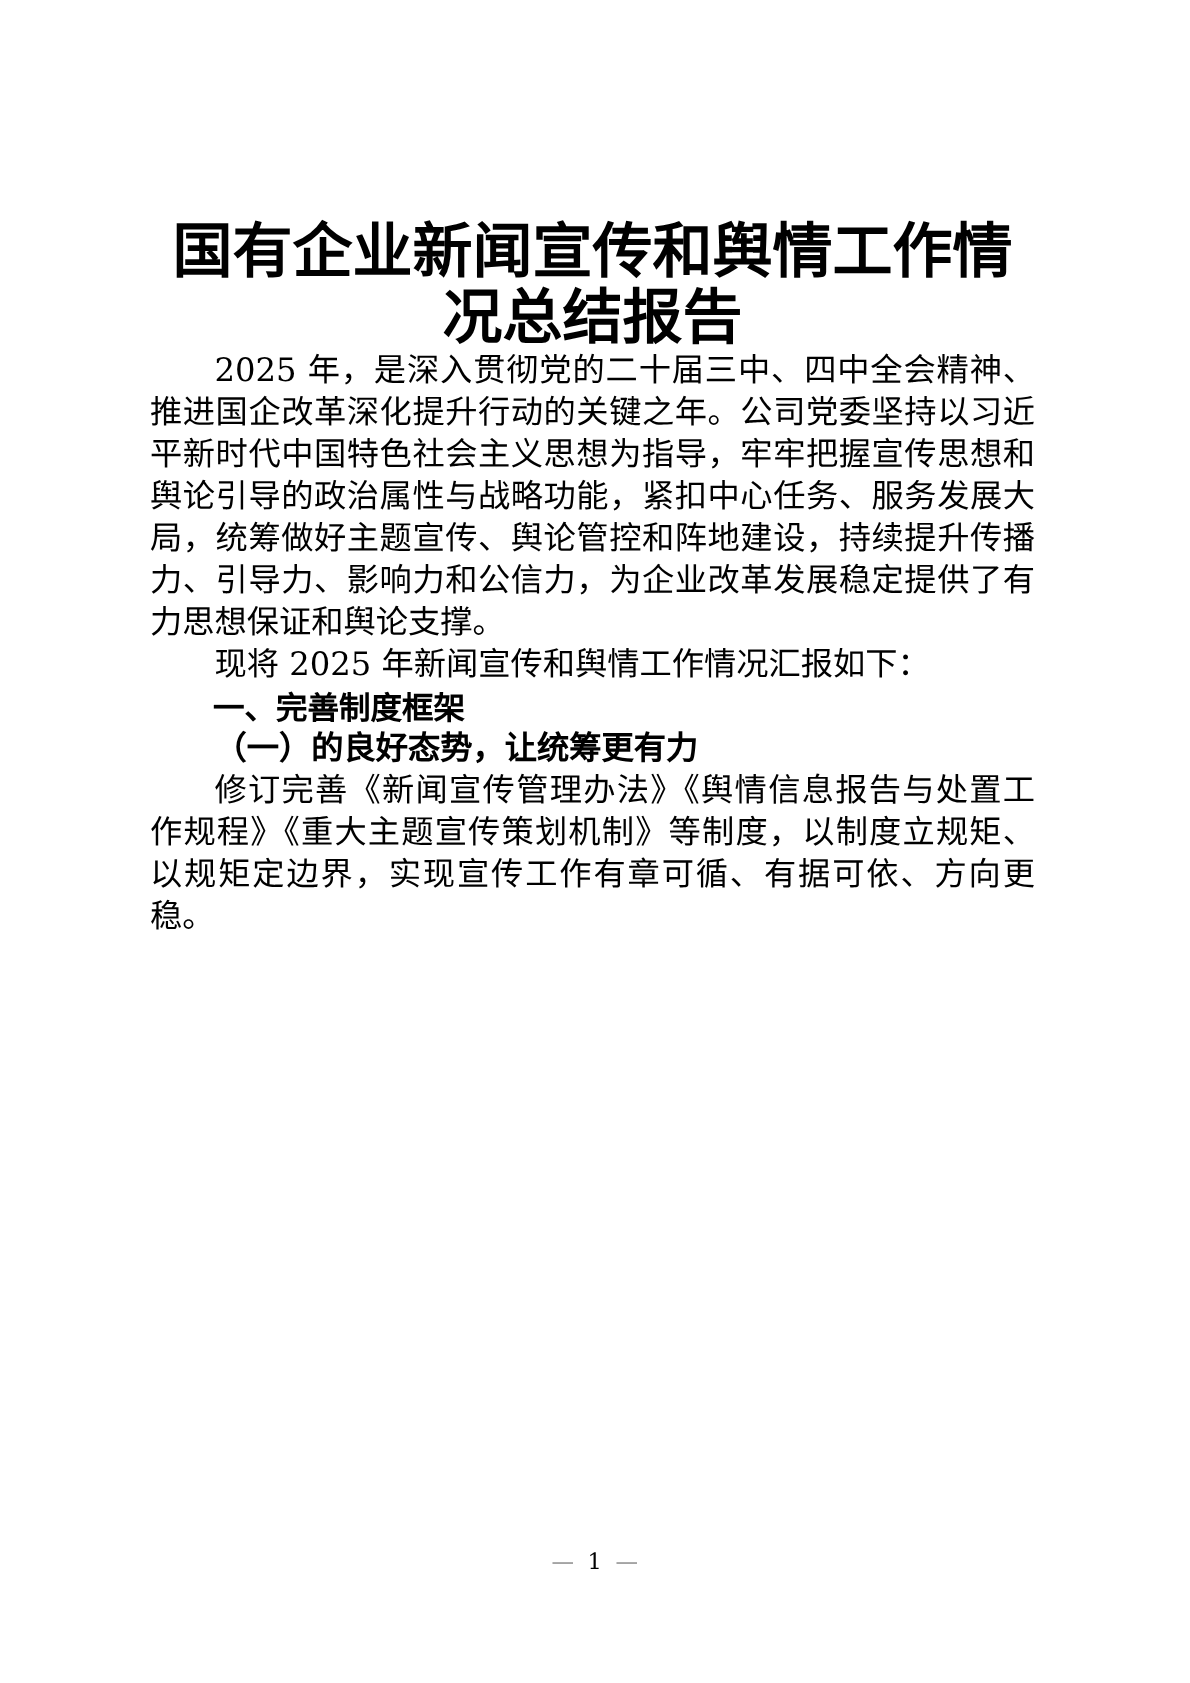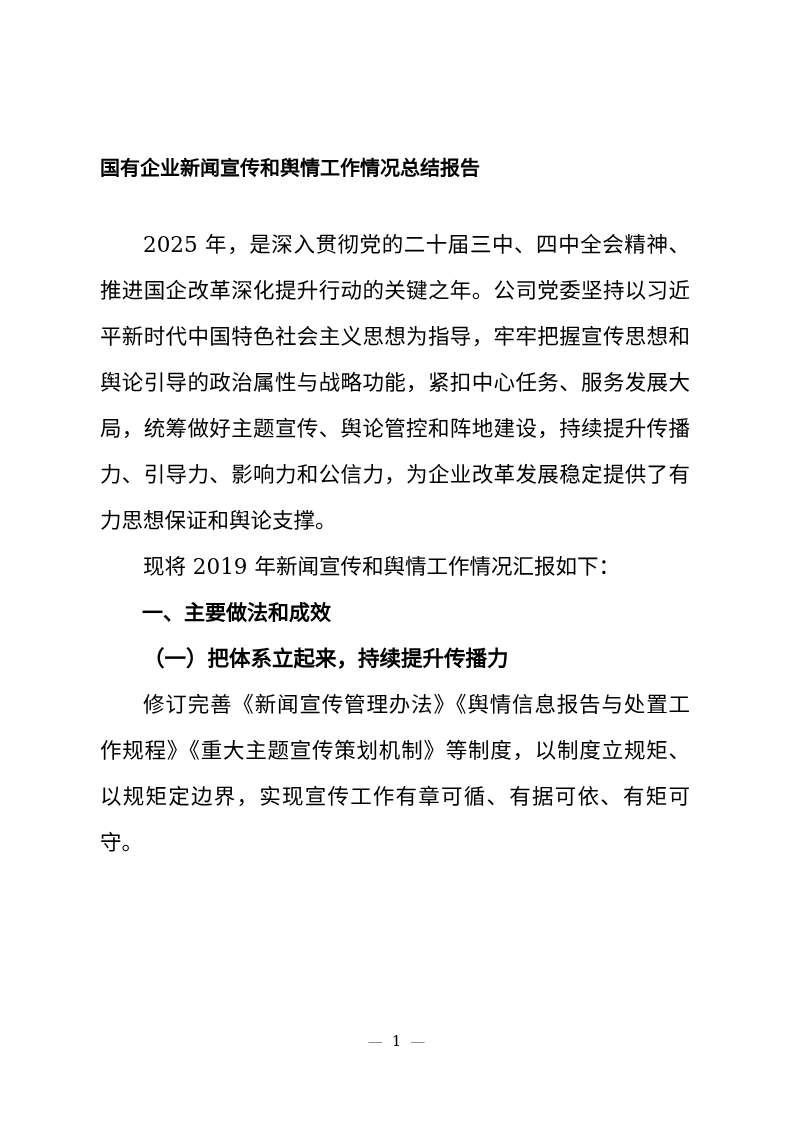--- a/index.html
+++ b/index.html
@@ -16,31 +16,30 @@
     color: #000000;
   }
   .page {
     position: absolute;
     left: 100px;
     top: 0;
     width: 590px;
   }
   .doc-title {
     margin: 146px 0 0 0;
-    font-size: 20px;
+    font-size: 40px;
     line-height: 44px;
     font-weight: 700;
-    text-align: left;
+    text-align: center;
     letter-spacing: 0px;
     font-family: "DejaVu Serif", "Liberation Serif", serif;
   }
   .doc-body {
-    margin-top: 32px;
     font-size: 21.5px;
-    line-height: 46px;
+    line-height: 28px;
     text-align: justify;
     text-justify: inter-character;
   }
   .doc-body p {
     margin: 0;
     padding: 0;
     text-indent: 2em;
   }
   .doc-body p.heading1 {
     font-weight: 700;
@@ -70,22 +69,22 @@
   }
 </style>
 </head>
 <body>
 
 <div class="page">
   <h1 class="doc-title">国有企业新闻宣传和舆情工作情况总结报告</h1>
 
   <div class="doc-body">
       <p class="body">2025 年，是深入贯彻党的二十届三中、四中全会精神、推进国企改革深化提升行动的关键之年。公司党委坚持以习近平新时代中国特色社会主义思想为指导，牢牢把握宣传思想和舆论引导的政治属性与战略功能，紧扣中心任务、服务发展大局，统筹做好主题宣传、舆论管控和阵地建设，持续提升传播力、引导力、影响力和公信力，为企业改革发展稳定提供了有力思想保证和舆论支撑。</p>
-      <p class="body">现将 2019 年新闻宣传和舆情工作情况汇报如下：</p>
-      <p class="heading1">一、主要做法和成效</p>
-      <p class="heading2">（一）把体系立起来，持续提升传播力</p>
-      <p class="body">修订完善《新闻宣传管理办法》《舆情信息报告与处置工作规程》《重大主题宣传策划机制》等制度，以制度立规矩、以规矩定边界，实现宣传工作有章可循、有据可依、有矩可守。</p>
+      <p class="body">现将 2025 年新闻宣传和舆情工作情况汇报如下：</p>
+      <p class="heading1">一、完善制度框架</p>
+      <p class="heading2">（一）的良好态势，让统筹更有力</p>
+      <p class="body">修订完善《新闻宣传管理办法》《舆情信息报告与处置工作规程》《重大主题宣传策划机制》等制度，以制度立规矩、以规矩定边界，实现宣传工作有章可循、有据可依、方向更稳。</p>
     </div>
 </div>
 
 <div class="page-footer">
   <span class="dash">—</span><span>1</span><span class="dash">—</span>
 </div>
 
 </body></html>

